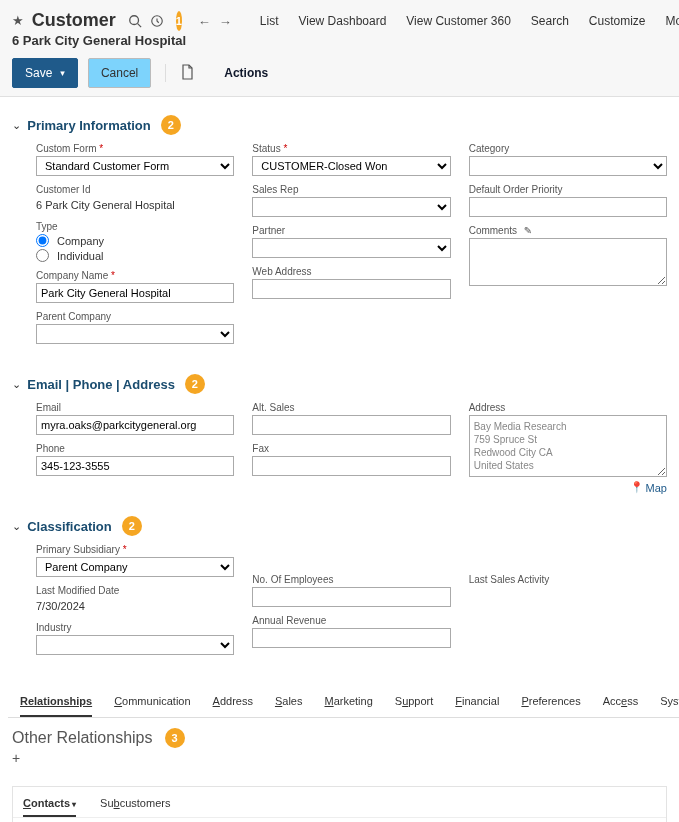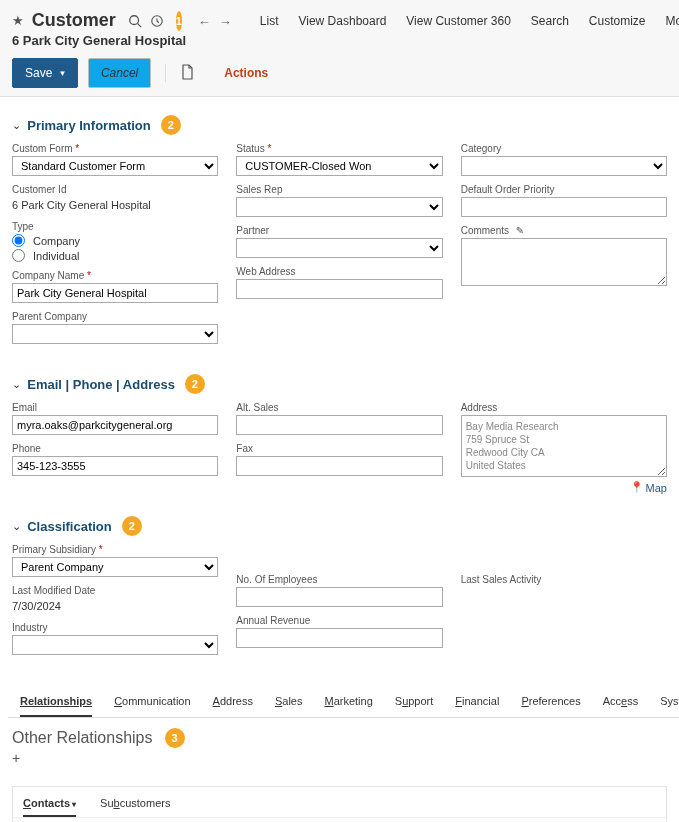--- a/index.html
+++ b/index.html
@@ -10,29 +10,29 @@
   .icon-btn { width:16px; height:16px; display:inline-flex; align-items:center; justify-content:center; color:#555; cursor:pointer; font-size:13px;}
   .callout { display:inline-flex; align-items:center; justify-content:center; width:20px; height:20px; border-radius:50%; background:#f5a623; color:#fff; font-size:11px; font-weight:600; margin-left:4px;}
   .nav-spacer { width:1px; height:18px; background:#ccc; margin:0 6px;}
   .nav-links { display:flex; gap:20px; font-size:12px; color:#333; margin-left:auto;}
   .nav-links span { cursor:pointer; white-space:nowrap;}
   .subtitle { font-size:13px; color:#333; margin-top:2px; font-weight:600;}
   .btnbar { display:flex; align-items:center; gap:10px; margin-top:10px;}
   .btn { display:inline-flex; align-items:center; justify-content:center; height:30px; padding:0 12px; font-size:12px; border-radius:2px; cursor:pointer;}
   .btn-primary { background:#1f5a8a; color:#fff; border:1px solid #1f5a8a;}
   .btn-primary .caret { margin-left:8px; font-size:9px;}
-  .btn-cancel { background:#0ea5e9; color:#333; border:1px solid #bbb;font-style:italic;}
+  .btn-cancel { background:#7dd3fc; color:#333; border:1px solid #bbb;}
   .btn-icon { color:#555; font-size:14px; cursor:pointer;}
   .sep { width:1px; height:18px; background:#ddd; margin:0 4px;}
-  .actions-lbl { font-size:12px; color:#c2410c; cursor:pointer; font-weight:600;}
+  .actions-lbl { font-size:12px; color:#0f172a; cursor:pointer; font-weight:600;}
   .section { padding:8px 12px 4px;}
   .sec-head { display:flex; align-items:center; gap:6px; margin:10px 0 8px;}
   .sec-chev { font-size:11px; color:#333; cursor:pointer;}
   .sec-title { font-size:13px; font-weight:700; color:#1a4c6f;}
-  .cols { display:flex; gap:18px;}
+  .cols { display:flex; gap:18px;margin-left:24px;}
   .col { flex:1; min-width:0;}
   .fld { margin-bottom:8px;}
   .lbl { font-size:10px; color:#555; display:block; margin-bottom:2px;}
   .req::after { content:" *"; color:#c00;}
   .ctrl { width:100%; height:20px; border:1px solid #aaa; font-size:11px; padding:0 4px; background:#fff;}
   select.ctrl { padding-right:22px; }
   .ro { font-size:11px; color:#333; padding:2px 0;}
   textarea.ctrl { height:48px; resize:both; padding:3px 4px;}
   .radio-row { display:flex; align-items:center; gap:4px; font-size:11px; margin:2px 0;}
   input[type=radio]{ margin:0 4px 0 0;}

